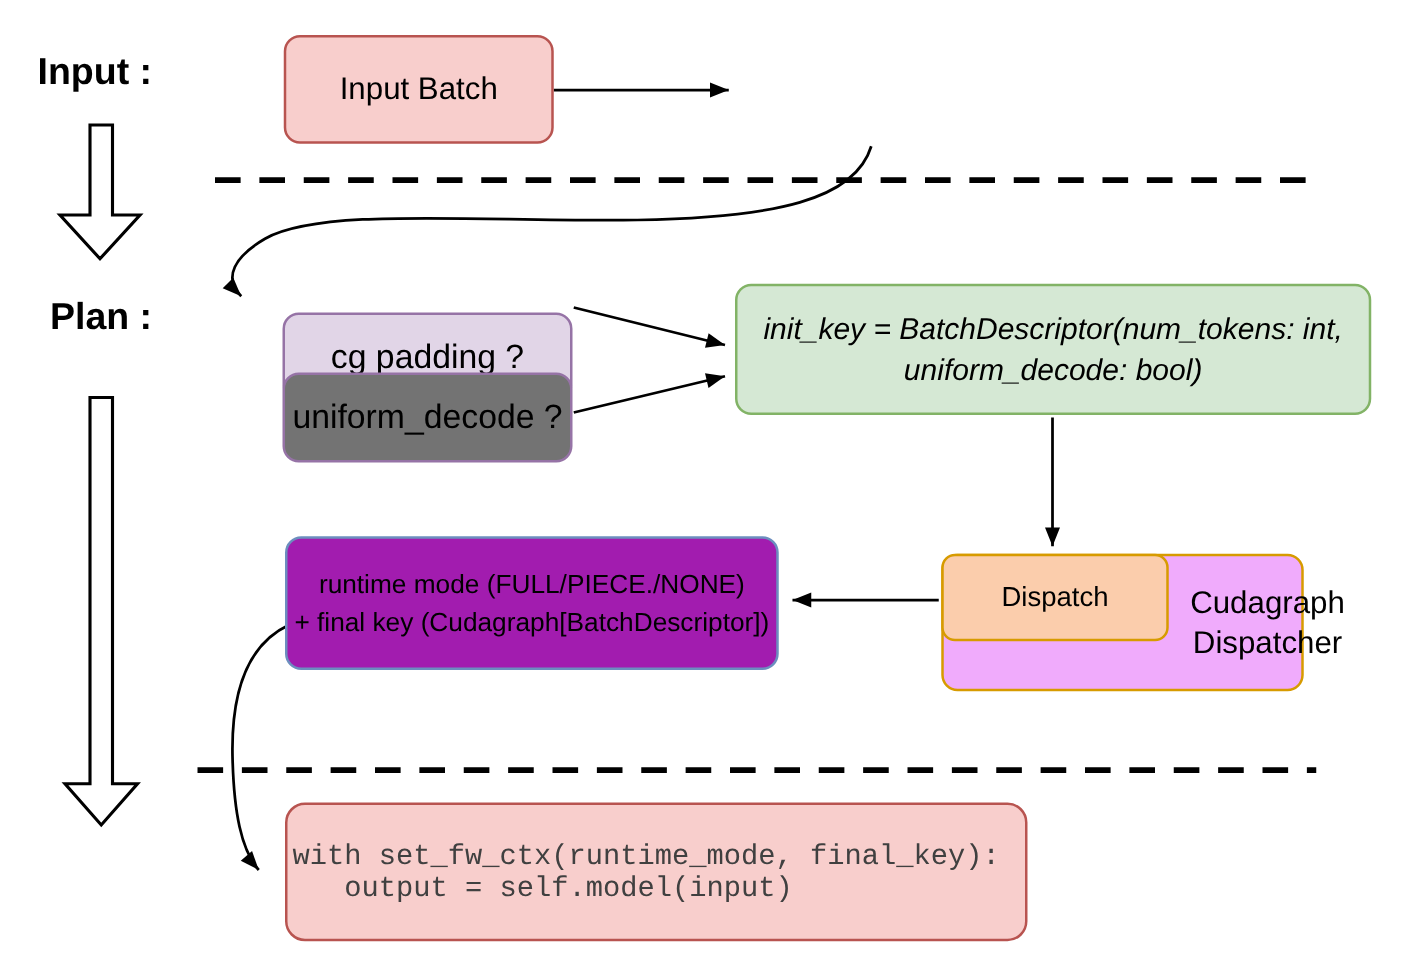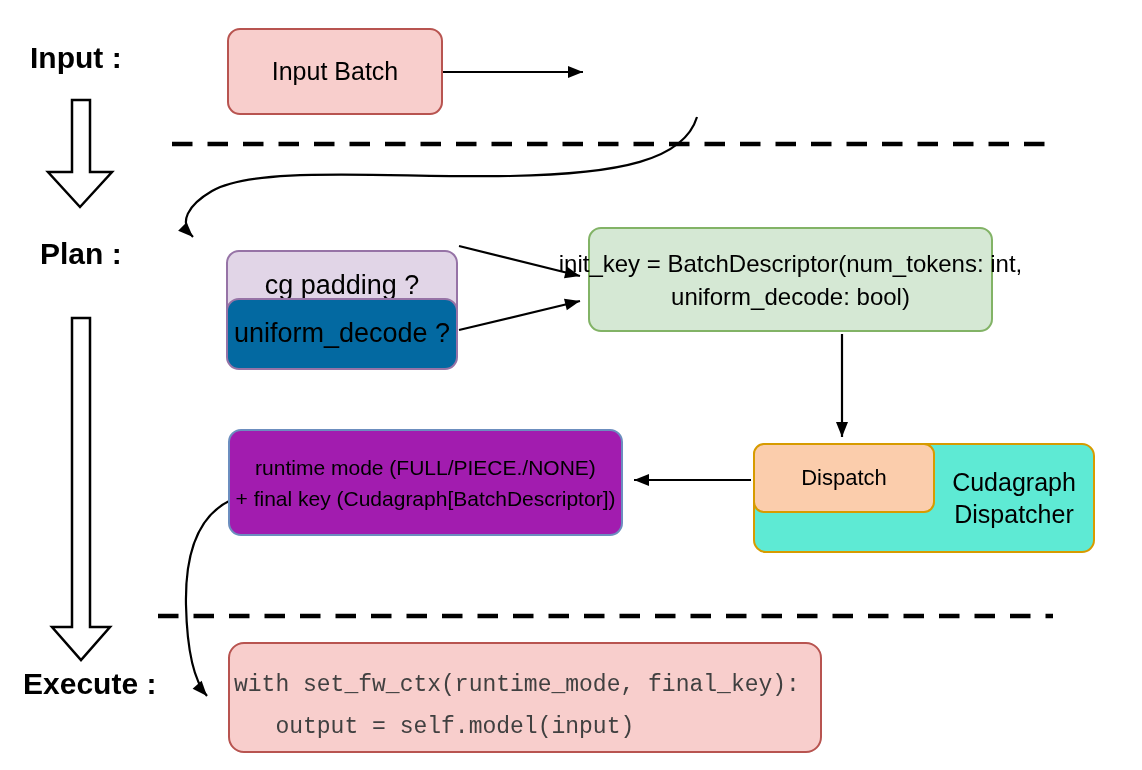--- a/index.html
+++ b/index.html
@@ -21,38 +21,38 @@
   }
   .node span { display:block; white-space:nowrap; }
 
   .box-input-batch { left:227px; top:28px;  width:216px; height:87px;
     background:#F8CECC; border:2px solid #B85450; font-size:25px; }
   .box-preprocess  { left:589px; top:27px;  width:218px; height:90px;
     background:#FFF2CC; border:2px solid #D6B656; font-size:25px; }
   .box-cg-padding  { left:226px; top:210px; width:232px; height:71px;
     background:#E1D5E7; border:2px solid #9673A6; font-size:27px;margin-top:40px; }
   .box-uniform     { left:226px; top:298px; width:232px; height:72px;
-    background:#0369a1; border:2px solid #9673A6; font-size:27px; }
-  .box-init-key    { left:588px; top:227px; width:405px; height:105px;
-    background:#D5E8D4; border:2px solid #82B366; font-size:24px; line-height:33px; }
-  .box-cudagraph   { left:753px; top:443px; width:342px; height:110px;
-    background:#5eead4; border:2px solid #D79B00; }
+    background:#737373; border:2px solid #9673A6; font-size:27px; }
+  .box-init-key    { left:588px; top:227px; width:509px; height:105px;
+    background:#D5E8D4; border:2px solid #82B366; font-size:24px; line-height:33px;font-style:italic; }
+  .box-cudagraph   { left:753px; top:443px; width:290px; height:110px;
+    background:#f0abfc; border:2px solid #D79B00; }
   .cudagraph-label { position:absolute; left:180px; top:0; width:158px; height:100%;
     display:flex; flex-direction:column; align-items:center; justify-content:center;
     font-size:25px; line-height:32px; }
   .box-dispatch    { left:753px; top:443px; width:182px; height:70px;
     background:#FBCDAC; border:2px solid #D79B00; border-radius:11px; font-size:22px; }
   .box-runtime     { left:228px; top:429px; width:395px; height:107px;
     background:#a21caf; border:2px solid #6C8EBF; font-size:21px; line-height:31px; }
   .box-exec-code   { left:228px; top:642px; width:594px; height:111px;
     background:#F8CECC; border:2px solid #B85450; border-radius:16px;
     align-items:flex-start; padding-left:4px;
     font-family:"Liberation Mono", monospace; font-size:23px; line-height:26px;
     color:#404040; text-align:left; }
-  .box-exec-code span { white-space:pre;margin-top:16px; }
+  .box-exec-code span { white-space:pre; }
 </style>
 </head>
 <body>
 
 <div class="canvas">
 
   <svg class="overlay" width="1142" height="770" viewBox="0 0 1142 770">
     <defs>
       <marker id="ah" markerUnits="userSpaceOnUse" markerWidth="20" markerHeight="16" refX="17" refY="8" orient="auto">
         <path d="M2,2 L17,8 L2,14 Z" fill="#000"></path>
@@ -69,21 +69,20 @@
     <path d="M697,117 C684,160 620,174 510,176 C390,178 258,165 212,191 C188,205 178,222 193,237" fill="none" stroke="#000" stroke-width="2.2" marker-end="url(#ah)"></path>
     <path d="M459,246 L580,276" fill="none" stroke="#000" stroke-width="2.2" marker-end="url(#ah)"></path>
     <path d="M459,330 L580,301" fill="none" stroke="#000" stroke-width="2.2" marker-end="url(#ah)"></path>
     <path d="M842,334 L842,437" fill="none" stroke="#000" stroke-width="2.2" marker-end="url(#ah)"></path>
     <path d="M751,480 L634,480" fill="none" stroke="#000" stroke-width="2.2" marker-end="url(#ah)"></path>
     <path d="M231,500 C197,516 185,556 186,605 C187,650 193,680 207,696" fill="none" stroke="#000" stroke-width="2.2" marker-end="url(#ah)"></path>
   </svg>
 
   <div class="stage-label lbl-input">Input :</div>
   <div class="stage-label lbl-plan">Plan :</div>
-  <div class="stage-label lbl-execute">Execute :</div>
 
   <div class="node box-input-batch">
     <span>Input Batch</span>
   </div>
 
 
   <div class="node box-cg-padding">
     <span>cg padding ?</span>
   </div>
 

